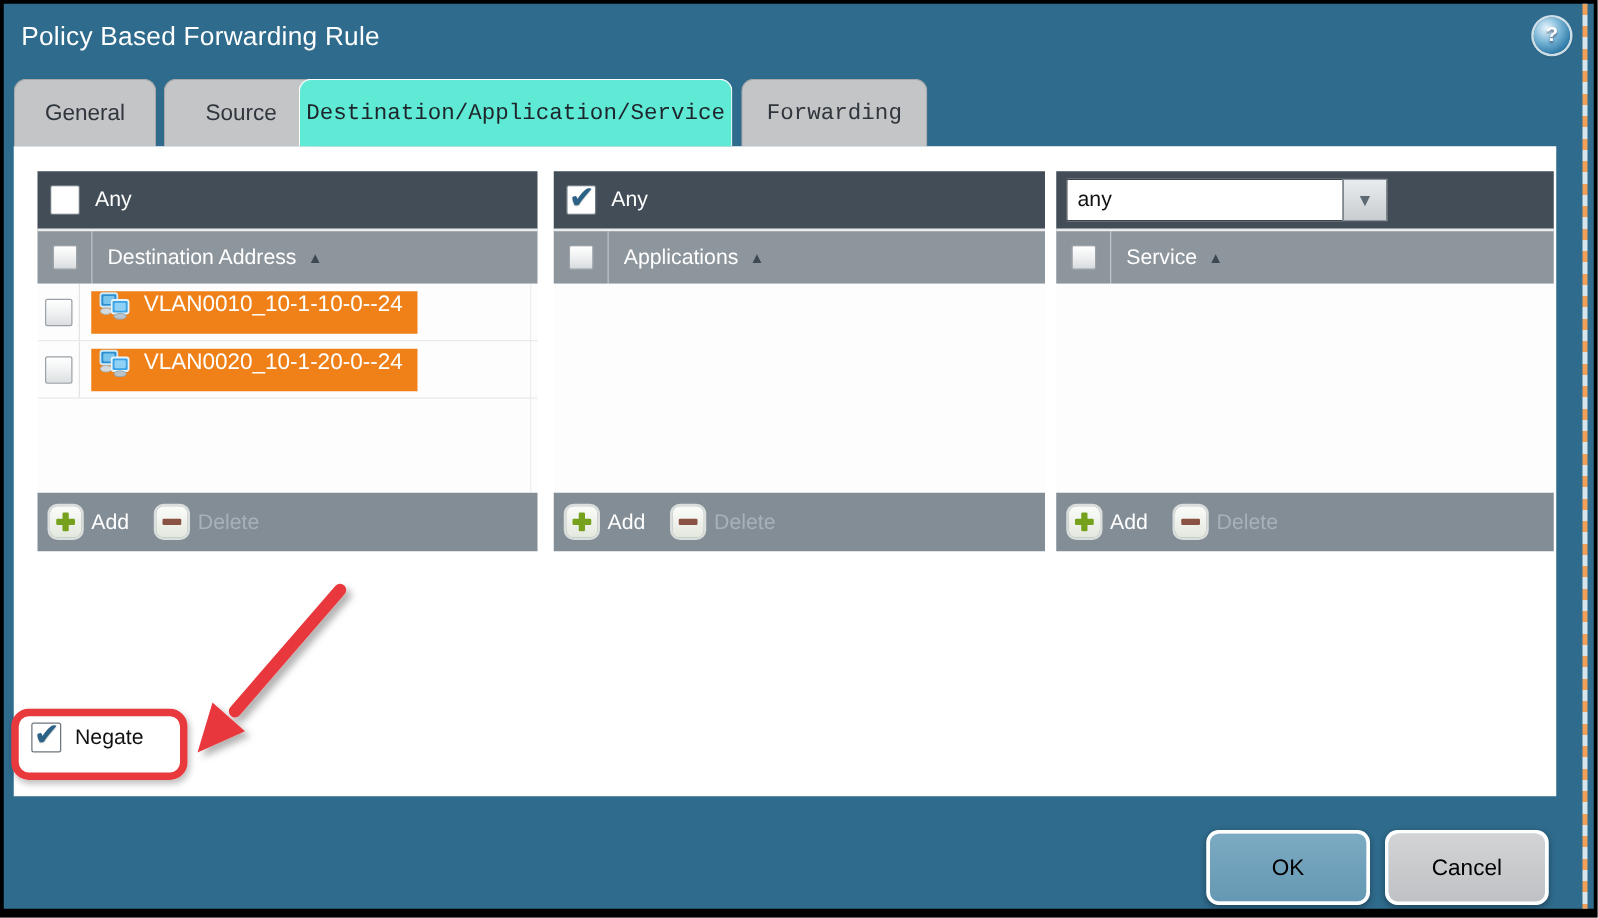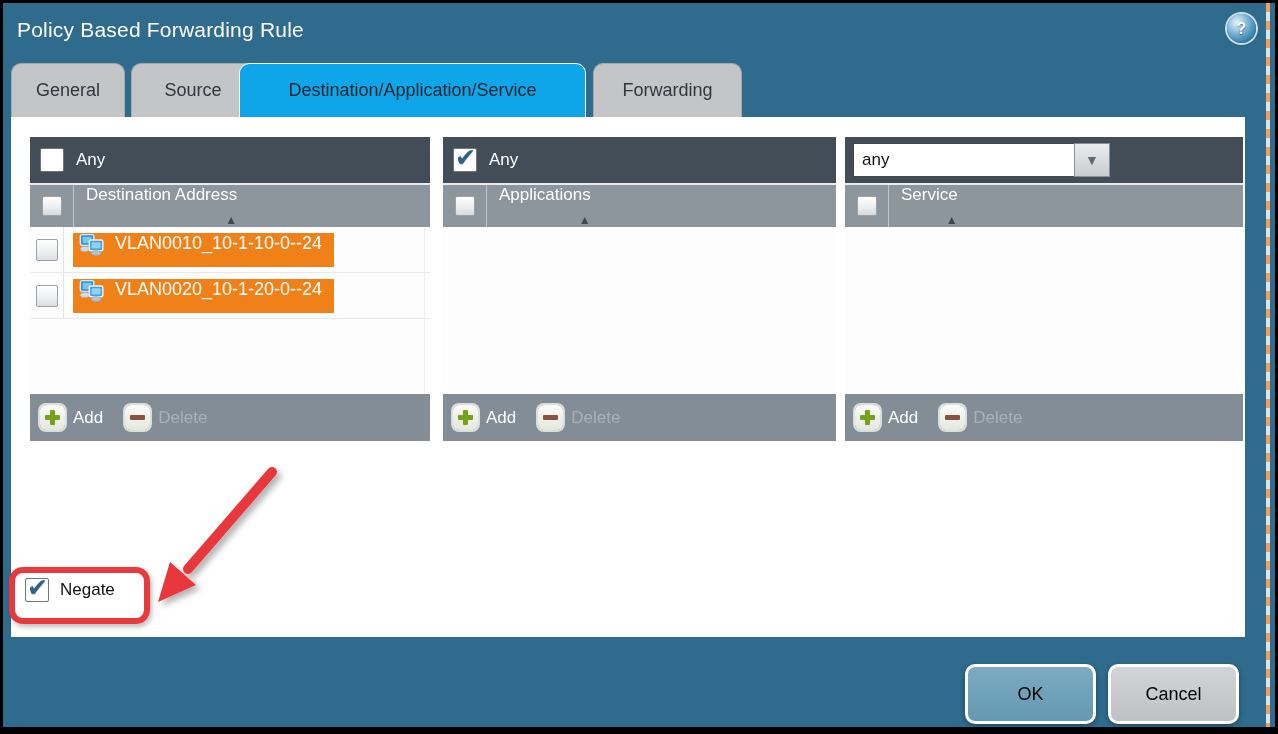--- a/index.html
+++ b/index.html
@@ -14,40 +14,40 @@
   .help { position:absolute; left:1224px; top:11px; width:29px; height:29px; border-radius:50%;
           background:radial-gradient(circle at 35% 30%, #eaf6fd 0%, #7db8d8 38%, #2e7aa8 75%, #225e85 100%);
           box-shadow:0 0 0 2px rgba(235,245,250,0.85), 0 1px 3px rgba(0,0,0,0.4);
           display:flex; align-items:center; justify-content:center; cursor:pointer; }
   .help span { color:#fff; font-size:16px; font-weight:bold; text-shadow:0 1px 2px rgba(0,0,40,0.5); }
 
   
   .tab { position:absolute; top:60px; height:54px; background:#c4c5c6; border:1px solid #a6a8aa; border-bottom:none;
          border-radius:10px 10px 0 0; color:#30363d; font-size:18px; display:flex; align-items:center; justify-content:center;
          cursor:pointer; }
-  .tab.active { background:#0ea5e9; border-color:#fff; color:#1e242b; z-index:3; height:54px; }
+  .tab.active { background:#5eead4; border-color:#fff; color:#1e242b; z-index:3; height:54px;font-family:Liberation Mono, monospace; }
   .tab-general    { left:8px;   width:114px; }
   .tab-source     { left:128px; width:124px; }
   .tab-das        { left:236px; width:347px; }
-  .tab-forwarding { left:590px; width:149px; }
+  .tab-forwarding { left:590px; width:149px;font-family:Liberation Mono, monospace; }
 
   
   .content { position:absolute; left:8px; top:114px; width:1234px; height:520px; background:#fff; z-index:2; }
 
   
   .panel { position:absolute; top:20px; height:304px; display:flex; flex-direction:column; }
   .panel-dest  { left:19px;  width:400px; }
   .panel-apps  { left:432px; width:393px; }
   .panel-svc   { left:834px; width:398px; }
 
   .p-head { height:46px; background:#424d57; display:flex; align-items:center; padding-left:10px; flex:0 0 auto; }
   .p-head .any-label { color:#fff; font-size:17px; margin-left:12px; }
   .p-colhead { height:44px; background:#8d959d; border-top:2px solid #e9ebec; display:flex; align-items:stretch; flex:0 0 auto; }
   .p-colhead .cbcell { width:44px; display:flex; align-items:center; justify-content:center; border-right:1px solid rgba(255,255,255,0.45); }
-  .p-colhead .collabel { display:flex; align-items:flex-end; color:#fff; font-size:17px; padding-left:12px; gap:9px;flex-direction:column; }
+  .p-colhead .collabel { display:flex; align-items:center; color:#fff; font-size:17px; padding-left:12px; gap:9px; }
   .sort-arrow { color:#3e4851; font-size:12px; line-height:1; }
   .p-list { flex:1 1 auto; background:#fdfdfe; position:relative; overflow:hidden; }
   .p-foot { height:47px; background:#838d95; display:flex; align-items:center; padding-left:10px; gap:8px; flex:0 0 auto; }
 
   
   .cb { width:24px; height:24px; background:#fff; border:1px solid #6e777f; border-radius:2px; position:relative; cursor:pointer; flex:0 0 auto; }
   .cb.small { width:20px; height:20px; background:linear-gradient(180deg,#ffffff 0%,#eceeef 55%,#d8dbdd 100%); border:1px solid #9aa1a7; box-shadow:inset 0 1px 0 #fff; }
   .cb.row { width:22px; height:22px; background:linear-gradient(180deg,#ffffff 0%,#eef0f1 55%,#dcdfe1 100%); border:1px solid #9aa1a7; }
   .cb.checked::after { content:"\2714"; position:absolute; left:1px; top:-6px; font-size:25px; color:#2b6285; text-shadow:0 1px 1px rgba(0,0,0,0.25); }
 

